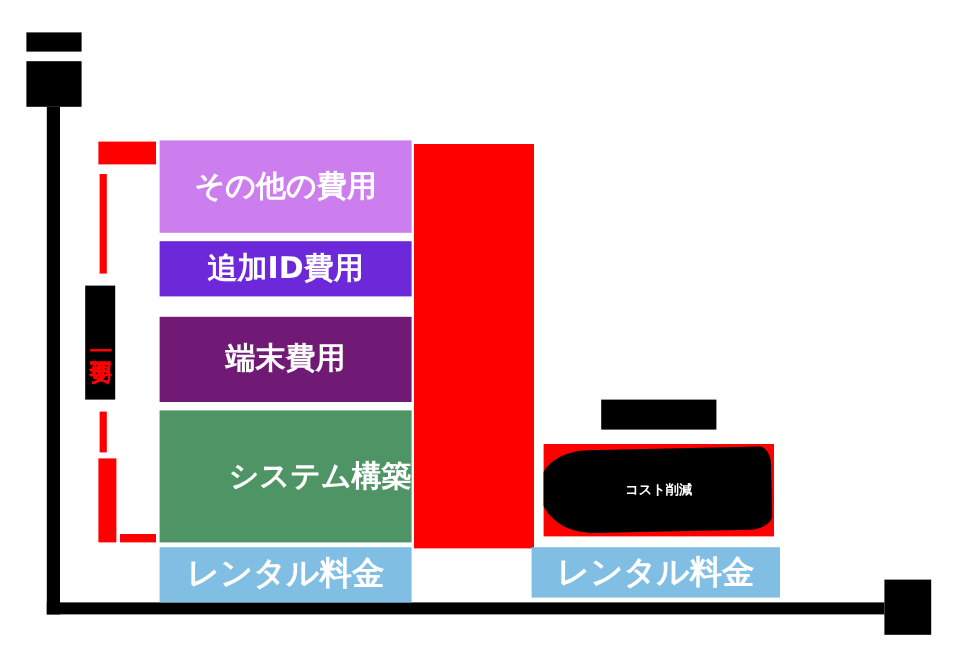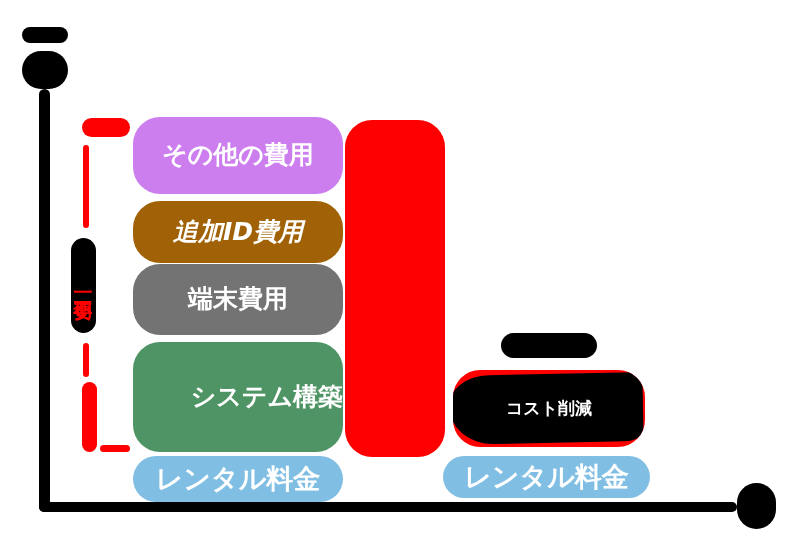--- a/index.html
+++ b/index.html
@@ -5,21 +5,21 @@
   * { margin: 0; padding: 0; box-sizing: border-box; }
   html, body { background: #ffffff; }
   .canvas {
     position: relative;
     width: 800px;
     height: 556px;
     background: #ffffff;
     overflow: hidden;
     font-family: "DejaVu Sans", "Liberation Sans", sans-serif;
   }
-  .abs { position: absolute; border-radius: 27px; }
+  .abs { position: absolute; }
   .blk { background: #000000; }
   .red { background: #ff0000; }
 
   
   .yaxis-cap   { left: 22px; top: 27px;  width: 46px;  height: 16px; }
   .yaxis-head  { left: 22px; top: 51px;  width: 46px;  height: 38px; }
   .yaxis-shaft { left: 39px; top: 89px;  width: 11px;  height: 423px; }
 
   
   .xaxis-bar   { left: 39px;  top: 502px; width: 698px; height: 10px; }
@@ -42,22 +42,22 @@
 
   
   .seg {
     left: 133px; width: 210px;
     display: flex; flex-direction: column;
     align-items: center; justify-content: center;
     color: #ffffff; font-weight: bold; font-size: 25px;
     text-align: center; line-height: 1.45;
   }
   .seg-other    { top: 117px; height: 77px;  background: #cc7eee; }
-  .seg-id       { top: 201px; height: 62px;  background: #a16207; font-style: italic; }
-  .seg-terminal { top: 264px; height: 71px;  background: #737373; }
+  .seg-id       { top: 201px; height: 46px;  background: #6d28d9; }
+  .seg-terminal { top: 264px; height: 71px;  background: #701a75; }
   .seg-system   { top: 342px; height: 110px; background: #4f9464; align-items: flex-end; }
   .seg-rental-l { top: 456px; height: 46px;  background: #80bfe3; font-size: 27px; }
 
   
   .red-col { left: 345px; top: 120px; width: 100px; height: 337px; }
 
   
   .right-black-bar { left: 501px; top: 333px; width: 96px; height: 25px; }
   .cost-box {
     left: 453px; top: 370px; width: 192px; height: 77px;
@@ -65,21 +65,21 @@
   }
   .cost-blob {
     position: absolute; left: -4px; top: 4px;
     width: 101%; height: 69px; background: #000000;
     border-radius: 42px 10px 20px 46px / 32px 16px 12px 40px;
     transform: rotate(-1.2deg);
   }
   .cost-label {
     position: absolute; left: 0; top: 0; width: 100%; height: 100%;
     display: flex; align-items: center; justify-content: center;
-    color: #ffffff; font-weight: bold; font-size: 17px;
+    color: #ffffff; font-weight: bold; font-size: 11px;
   }
   .seg-rental-r {
     left: 443px; top: 456px; width: 207px; height: 42px;
     background: #80bfe3;
     display: flex; align-items: center; justify-content: center;
     color: #ffffff; font-weight: bold; font-size: 27px;
   }
 </style>
 </head>
 <body>

